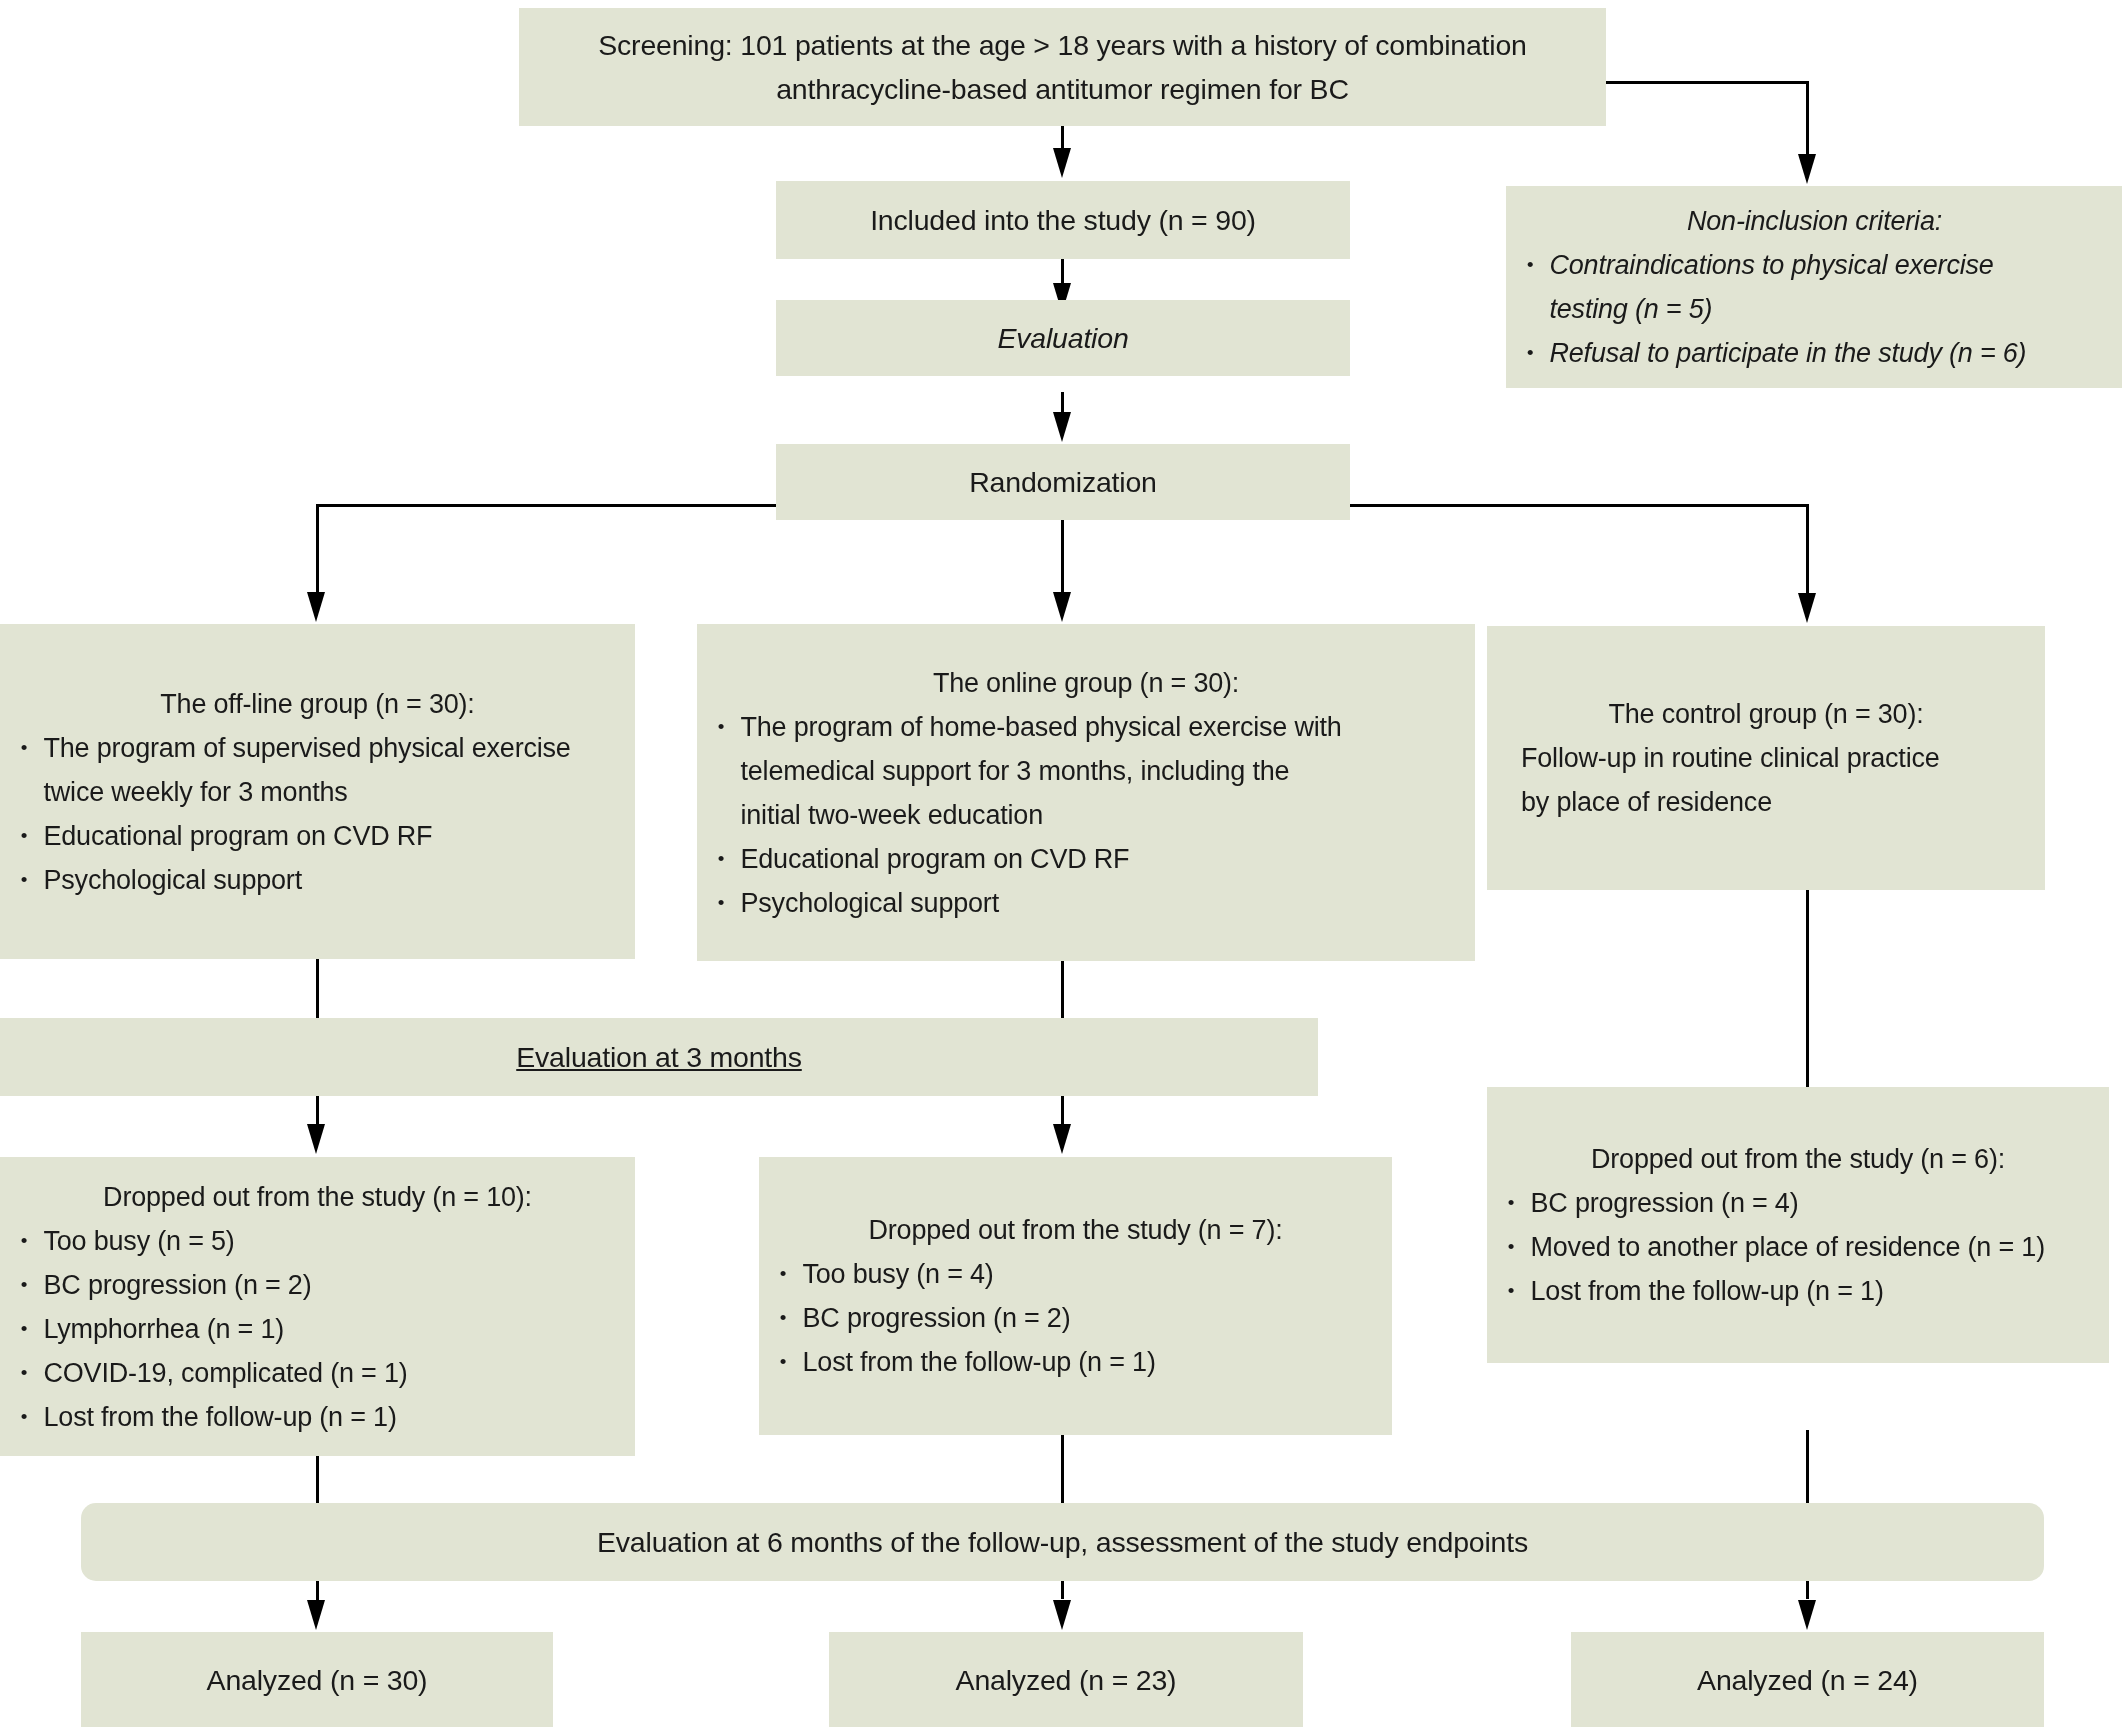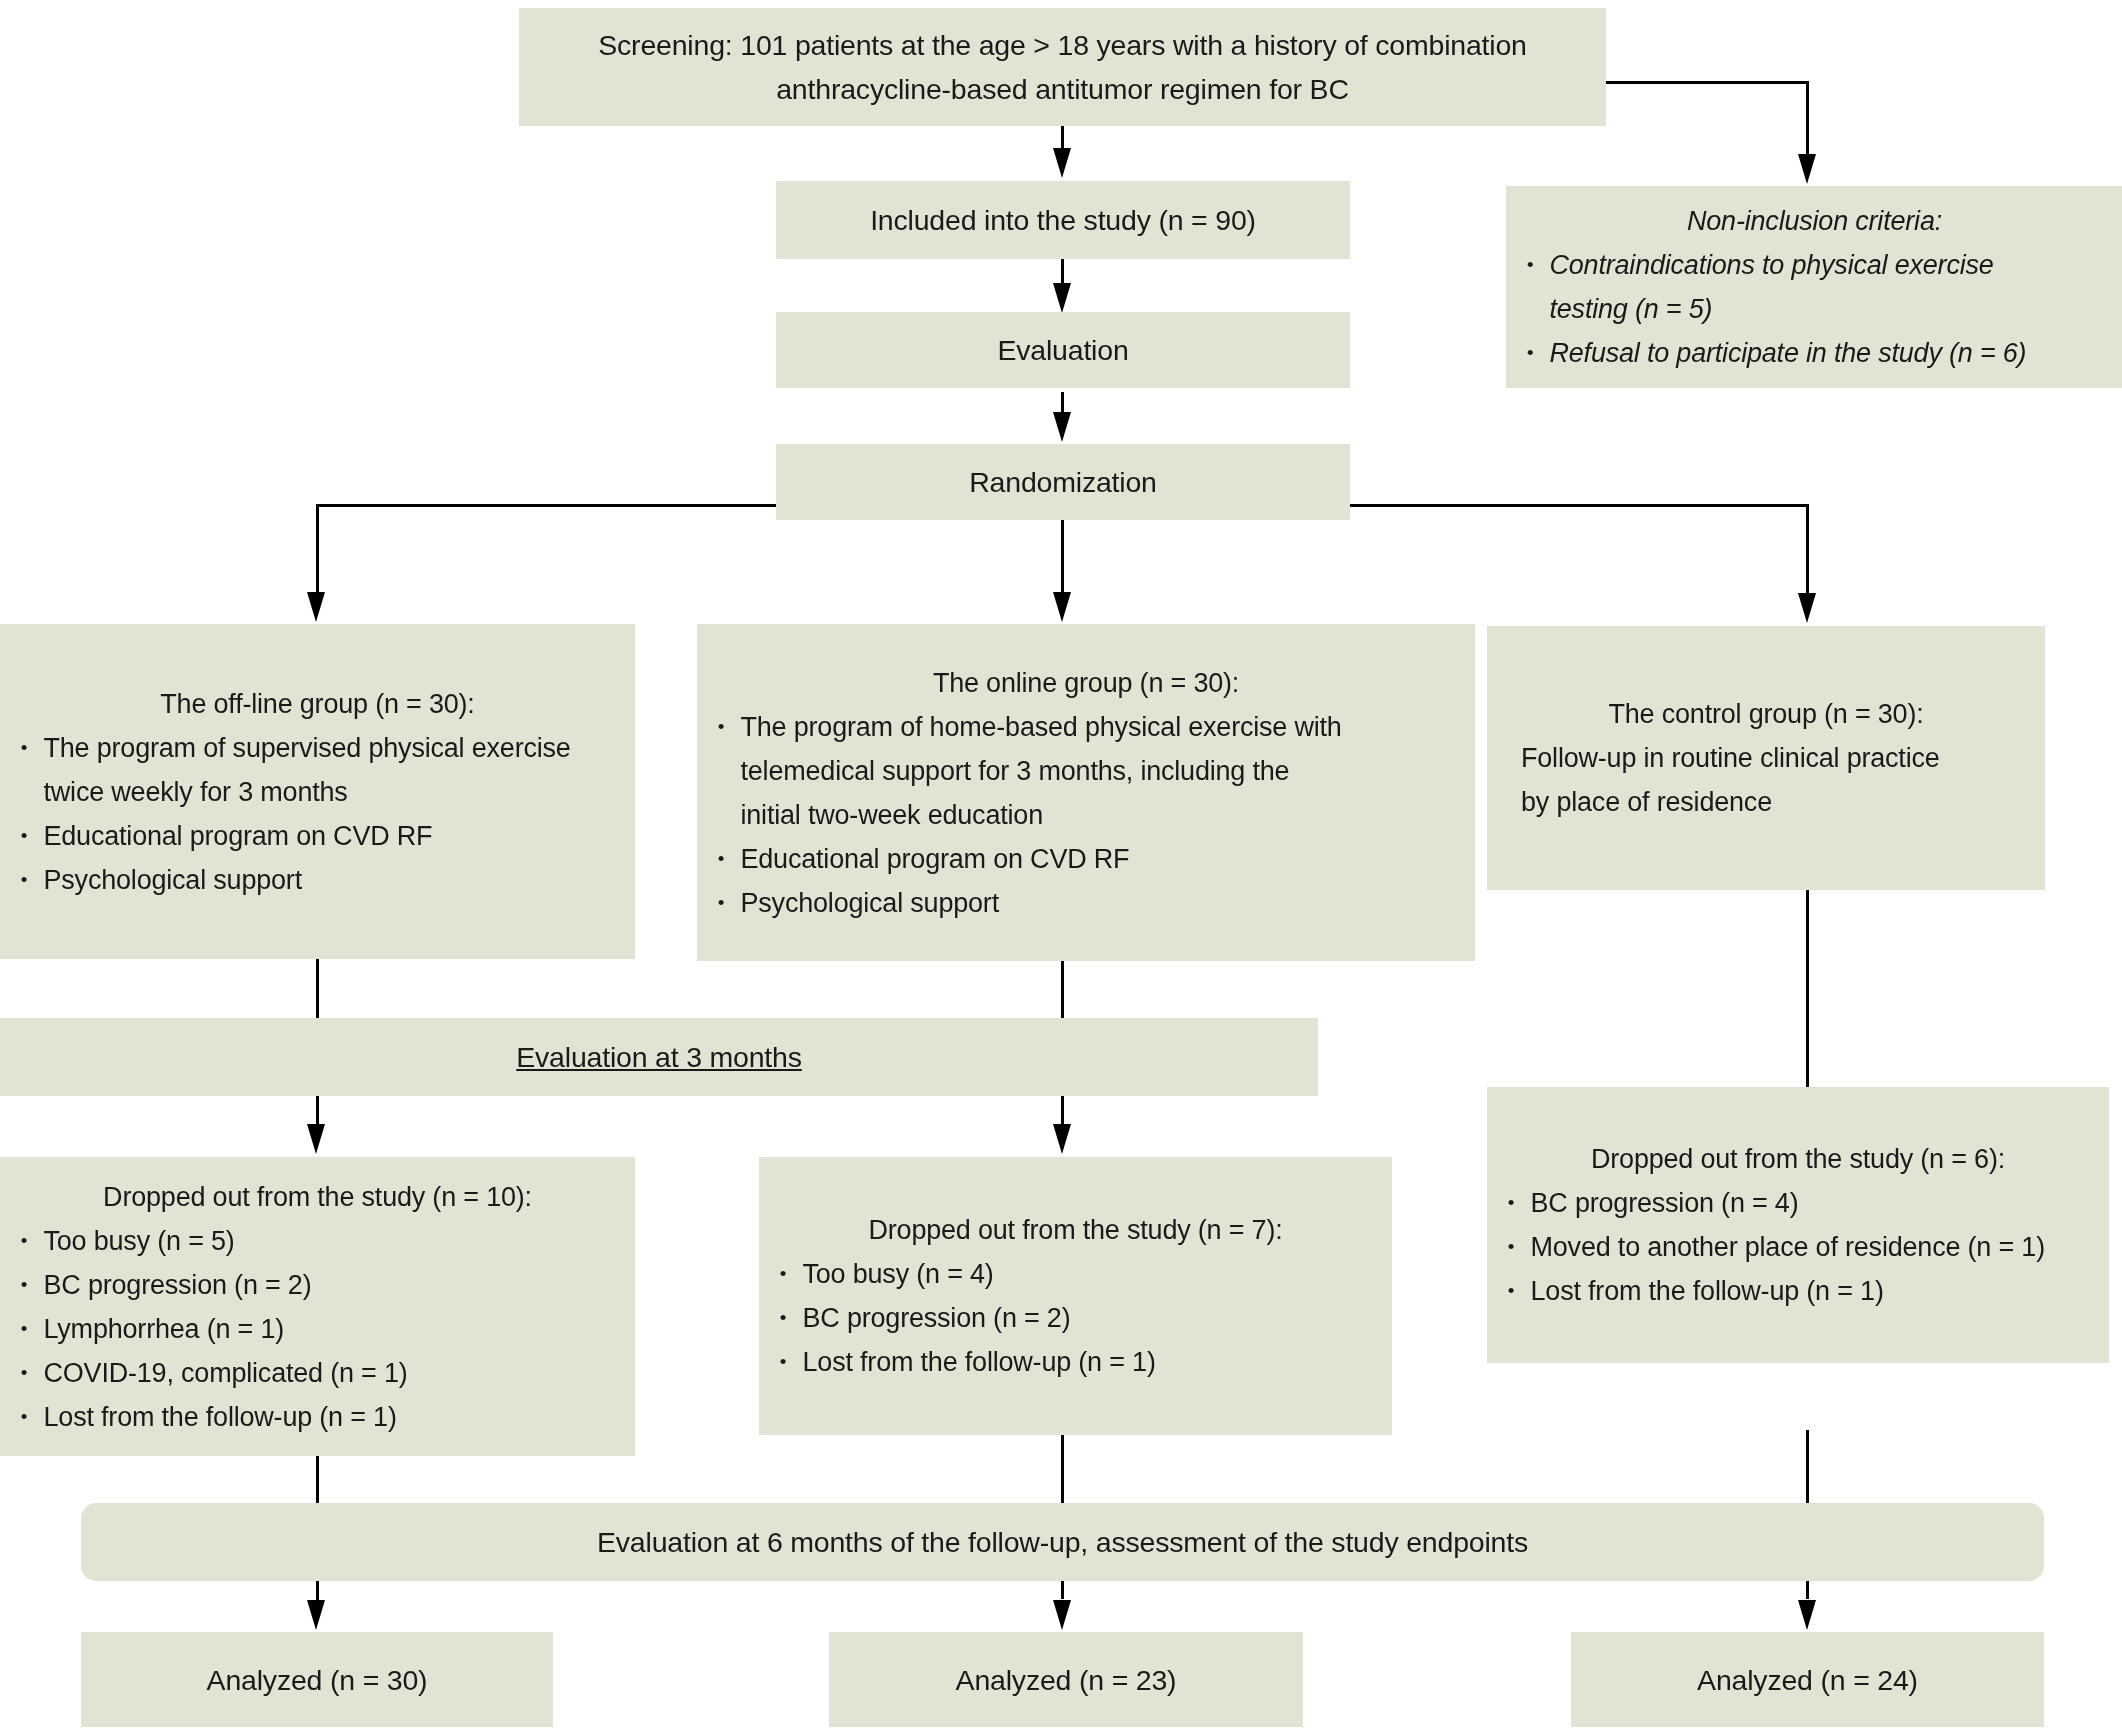--- a/index.html
+++ b/index.html
@@ -110,21 +110,21 @@
           <span class="btext">Contraindications to physical exercise
 testing (n = 5)</span>
         </div>
         <div class="bullet-row">
           <span class="bullet">•</span>
           <span class="btext">Refusal to participate in the study (n = 6)</span>
         </div>
       </div>
   </div>
 
-  <div class="node" style="left:776px;top:312px;width:574px;height:76px;">
+  <div class="node" style="left:776px;top:300px;width:574px;height:76px;font-style:italic;">
     <div class="label biglabel">Evaluation</div>
   </div>
 
   <div class="node" style="left:776px;top:444px;width:574px;height:76px;">
     <div class="label biglabel">Randomization</div>
   </div>
 
   <div class="node" style="left:0px;top:624px;width:635px;height:335px;">
     <div class="title">The off-line group (n = 30):</div>
     <div class="bullets">

